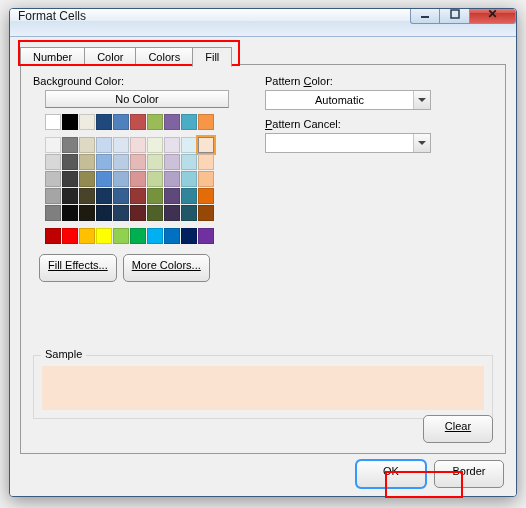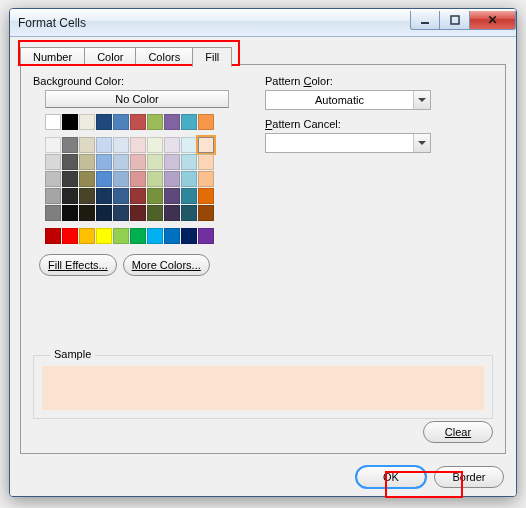--- a/index.html
+++ b/index.html
@@ -1,19 +1,19 @@
 <!DOCTYPE html>
 <html><head>
 <meta charset="utf-8">
 <style>
   * { box-sizing: border-box; margin: 0; padding: 0; font-family: "Segoe UI", Tahoma, sans-serif; font-size: 11px; }
   body { background: #f0f0f0; width: 526px; height: 508px; position: relative; }
   .border-hint { position: absolute; border: 2px solid #ff0000; pointer-events: none; }
   .dialog { position: absolute; left: 9px; top: 8px; width: 508px; height: 489px; background: #fff; border: 1px solid #3b5a7f; box-shadow: 0 4px 18px rgba(0,0,0,.4); border-radius: 4px; overflow: hidden; }
-  .titlebar { height: 28px; background: linear-gradient(#fdfefe,#e6eef7 45%,#d6e4f2 46%,#e7f0fa); display: flex; align-items: center; padding-left: 8px; border-bottom: 1px solid #9db6d4; }
+  .titlebar { height: 28px; background: linear-gradient(#fdfefe,#e6eef7 45%,#d6e4f2 46%,#e7f0fa); display: flex; padding-left: 8px; border-bottom: 1px solid #9db6d4; }
   .titlebar span { color: #1a1a1a; font-size: 12px; }
   .winbtns { margin-left: auto; display: flex; }
   .winbtn { width: 30px; height: 19px; margin-top: -4px; border: 1px solid #7a95b6; border-top: none; display: flex; align-items: center; justify-content: center; font-size: 10px; color: #2a3a50; }
   .winbtn.min { background: linear-gradient(#f4f8fc,#c9dbed); border-radius: 0 0 0 3px; }
   .winbtn.max { background: linear-gradient(#f4f8fc,#c9dbed); border-left: none; }
   .winbtn.close { width: 46px; background: linear-gradient(#f1a4a0,#d9534a 45%,#c63c33 46%,#e06159); color: #fff; border-left: none; border-radius: 0 0 3px 0; font-weight: bold; font-size: 12px; }
   .content { position: absolute; top: 28px; left: 0; right: 0; bottom: 0; background: #f0f0f0; }
   .tabs { position: absolute; top: 10px; left: 10px; display: flex; align-items: flex-end; }
   .tab { padding: 3px 12px; border: 1px solid #9a9a9a; background: linear-gradient(#fdfdfd,#ececec); margin-right: -1px; cursor: pointer; position: relative; }
   .tab.active { background: #f0f0f0; border-bottom-color: #f0f0f0; z-index: 3; }
@@ -22,29 +22,29 @@
   .col { }
   .lbl { margin-bottom: 3px; display: block; }
   .nocolor { width: 184px; height: 18px; border: 1px solid #adadad; border-bottom-color:#888; background: linear-gradient(#fff,#e8e8e8); text-align: center; line-height: 16px; cursor: pointer; }
   .swatches { margin-top: 6px; }
   .swrow { display: flex; gap: 1px; margin-bottom: 1px; }
   .sw { width: 16px; height: 16px; border: 1px solid rgba(0,0,0,.15); cursor: pointer; }
   .sw.sel { outline: 2px solid #f2a23c; outline-offset: 0; border: 1px solid #888;}
   .sw.empty { background: #fff; border: 1px solid #c0c0c0; }
   .gap { height: 6px; }
   .btnrow { margin-top: 10px; display: flex; gap: 6px; }
-  .btn { padding: 2px 8px; min-width: 70px; height: 22px; border: 1px solid #8a8a8a; background: linear-gradient(#fdfdfd,#e4e4e4); border-radius: 11px; text-align: center; cursor: pointer; line-height: 16px; }
+  .btn { padding: 2px 8px; min-width: 70px; height: 28px; border: 1px solid #8a8a8a; background: linear-gradient(#fdfdfd,#e4e4e4); border-radius: 5px; text-align: center; cursor: pointer; line-height: 16px; }
   .btn.default { outline: 2px solid #3399ff; outline-offset: -1px; }
   .dropdown { display: flex; width: 166px; height: 20px; border: 1px solid #adadad; background: #fff; cursor: pointer; }
   .dropdown .val { flex: 1; text-align: center; line-height: 18px; }
   .dropdown .arrow { width: 17px; border-left: 1px solid #c6c6c6; background: linear-gradient(#fafafa,#e2e2e2); display: flex; align-items: center; justify-content: center; }
   .dropdown .arrow::after { content: ""; width: 0; height: 0; border-left: 4px solid transparent; border-right: 4px solid transparent; border-top: 4px solid #444; }
   .sample-group { position: absolute; left: 12px; right: 12px; top: 290px; }
   .fs { border: 1px solid #d8d8d8; padding: 10px 8px 8px; position: relative; }
-  .fs-title { position: absolute; top: -8px; left: 16px; background: #f0f0f0; padding: 0 4px; }
+  .fs-title { position: absolute; top: -8px; left: 7px; background: #f0f0f0; padding: 0 4px; }
   .sample-box { height: 44px; background: #fbe3d2; }
   .clearwrap { position: absolute; right: 12px; bottom: 10px; }
   .footer { position: absolute; bottom: 8px; right: 12px; display: flex; gap: 8px; }
   .footer .btn { min-width: 70px; }
   svg.minicon { width: 10px; height: 10px; }
 </style>
 </head>
 <body>
 
 <div class="dialog">

